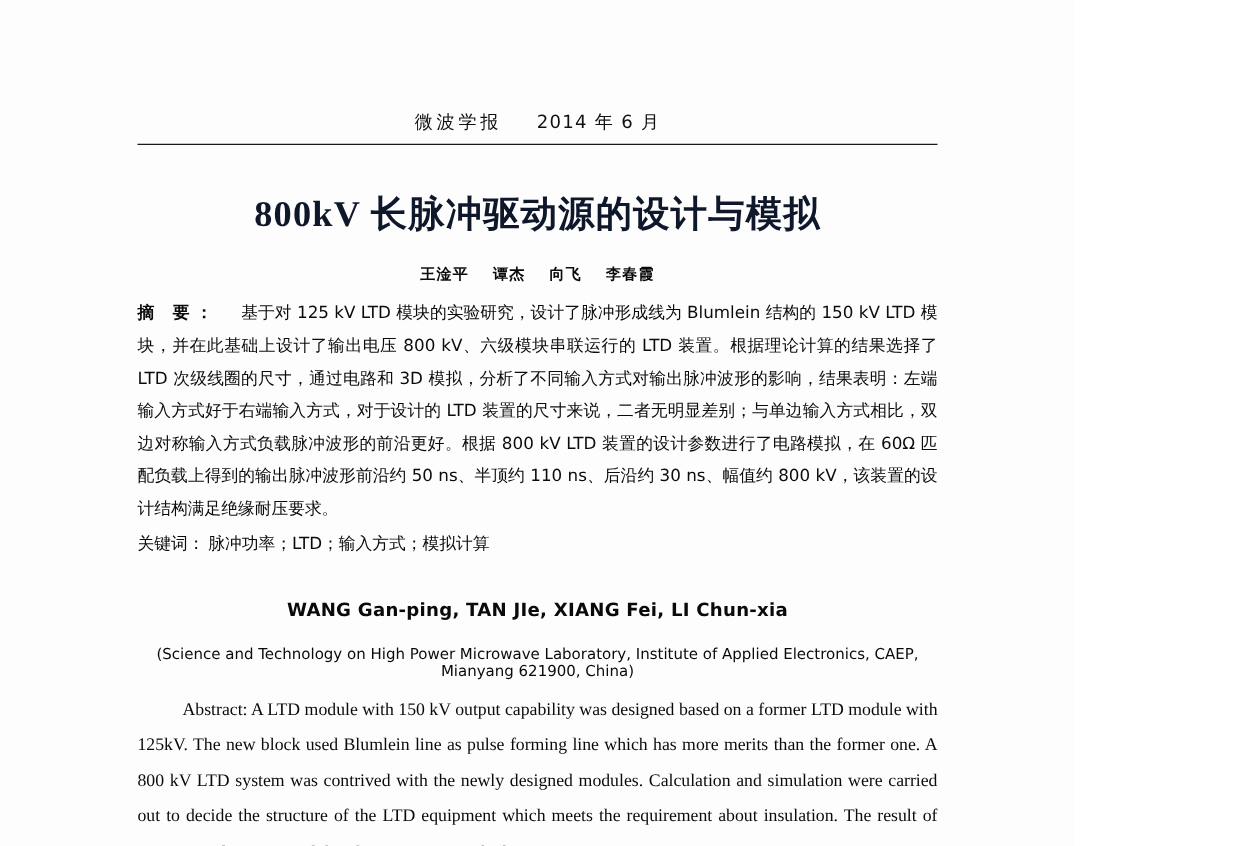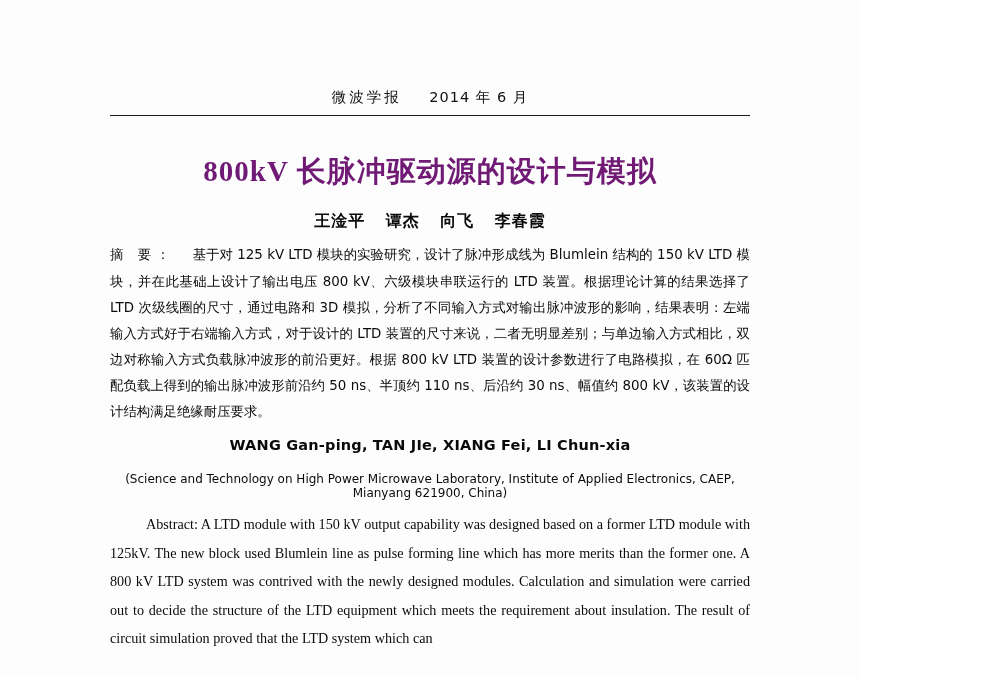--- a/index.html
+++ b/index.html
@@ -43,26 +43,26 @@
     margin: 8px 0 0 0;
     width: 100%;
   }
   .title-cn {
     text-align: center;
     font-family: "Liberation Serif", serif;
     font-size: 29px;
     font-weight: bold;
     margin-top: 36px;
     letter-spacing: 1px;
-    color: #701a75;
+    color: #0f172a;
   }
   .authors-cn {
     text-align: center;
     font-family: "DejaVu Sans", sans-serif;
-    font-size: 16px;
+    font-size: 12px;
     font-weight: bold;
     margin-top: 17px;
     letter-spacing: 1px;
   }
   .authors-cn span { margin: 0 7px; }
   .affil-cn {
     text-align: center;
     font-family: "DejaVu Sans", sans-serif;
     font-size: 12.5px;
     margin-top: 8px;
@@ -71,21 +71,21 @@
   .abstract-cn {
     margin-top: 10px;
     font-family: "DejaVu Sans", sans-serif;
     font-size: 13.4px;
     line-height: 1.95;
     text-align: justify;
     text-justify: inter-ideograph;
     color: #0b0b0b;
   }
   .abstract-cn .lead {
-    font-weight: normal;
+    font-weight: bold;
     letter-spacing: 5px;
     margin-right: 18px;
   }
   .keywords-cn {
     font-family: "DejaVu Sans", sans-serif;
     font-size: 13.4px;
     margin-top: 2px;
     line-height: 1.9;
   }
   .keywords-cn .kw-lead { margin-right: 3px; }
@@ -100,21 +100,21 @@
   }
   .title-en .line2 {
     display: block;
     margin-top: 10px;
   }
   .authors-en {
     text-align: center;
     font-family: "DejaVu Sans", sans-serif;
     font-size: 14.5px;
     font-weight: bold;
-    margin-top: 12px;
+    margin-top: 32px;
     letter-spacing: 0.2px;
   }
   .affil-en {
     text-align: center;
     font-family: "DejaVu Sans", sans-serif;
     font-size: 12px;
     margin-top: 19px;
     letter-spacing: 0px;
   }
   .abstract-en {
@@ -147,20 +147,23 @@
     <span>谭杰</span>
     <span>向飞</span>
     <span>李春霞</span>
   </div>
 
 
   <div class="abstract-cn">
     <span class="lead">摘  要：</span><span>基于对 125 kV LTD 模块的实验研究，设计了脉冲形成线为 Blumlein 结构的 150 kV LTD 模块，并在此基础上设计了输出电压 800 kV、六级模块串联运行的 LTD 装置。根据理论计算的结果选择了 LTD 次级线圈的尺寸，通过电路和 3D 模拟，分析了不同输入方式对输出脉冲波形的影响，结果表明：左端输入方式好于右端输入方式，对于设计的 LTD 装置的尺寸来说，二者无明显差别；与单边输入方式相比，双边对称输入方式负载脉冲波形的前沿更好。根据 800 kV LTD 装置的设计参数进行了电路模拟，在 60Ω 匹配负载上得到的输出脉冲波形前沿约 50 ns、半顶约 110 ns、后沿约 30 ns、幅值约 800 kV，该装置的设计结构满足绝缘耐压要求。</span>
   </div>
 
+  <div class="keywords-cn">
+    <span class="kw-lead">关键词：</span><span>脉冲功率；LTD；输入方式；模拟计算</span>
+  </div>
 
 
   <div class="authors-en">WANG Gan-ping, TAN JIe, XIANG Fei, LI Chun-xia</div>
 
   <div class="affil-en">(Science and Technology on High Power Microwave Laboratory, Institute of Applied Electronics, CAEP, Mianyang 621900, China)</div>
 
   <div class="abstract-en">
     <span class="ab-lead">Abstract:</span><span> A LTD module with 150 kV output capability was designed based on a former LTD module with 125kV. The new block used Blumlein line as pulse forming line which has more merits than the former one. A 800 kV LTD system was contrived with the newly designed modules. Calculation and simulation were carried out to decide the structure of the LTD equipment which meets the requirement about insulation. The result of circuit simulation proved that the LTD system which can</span>
   </div>
 

